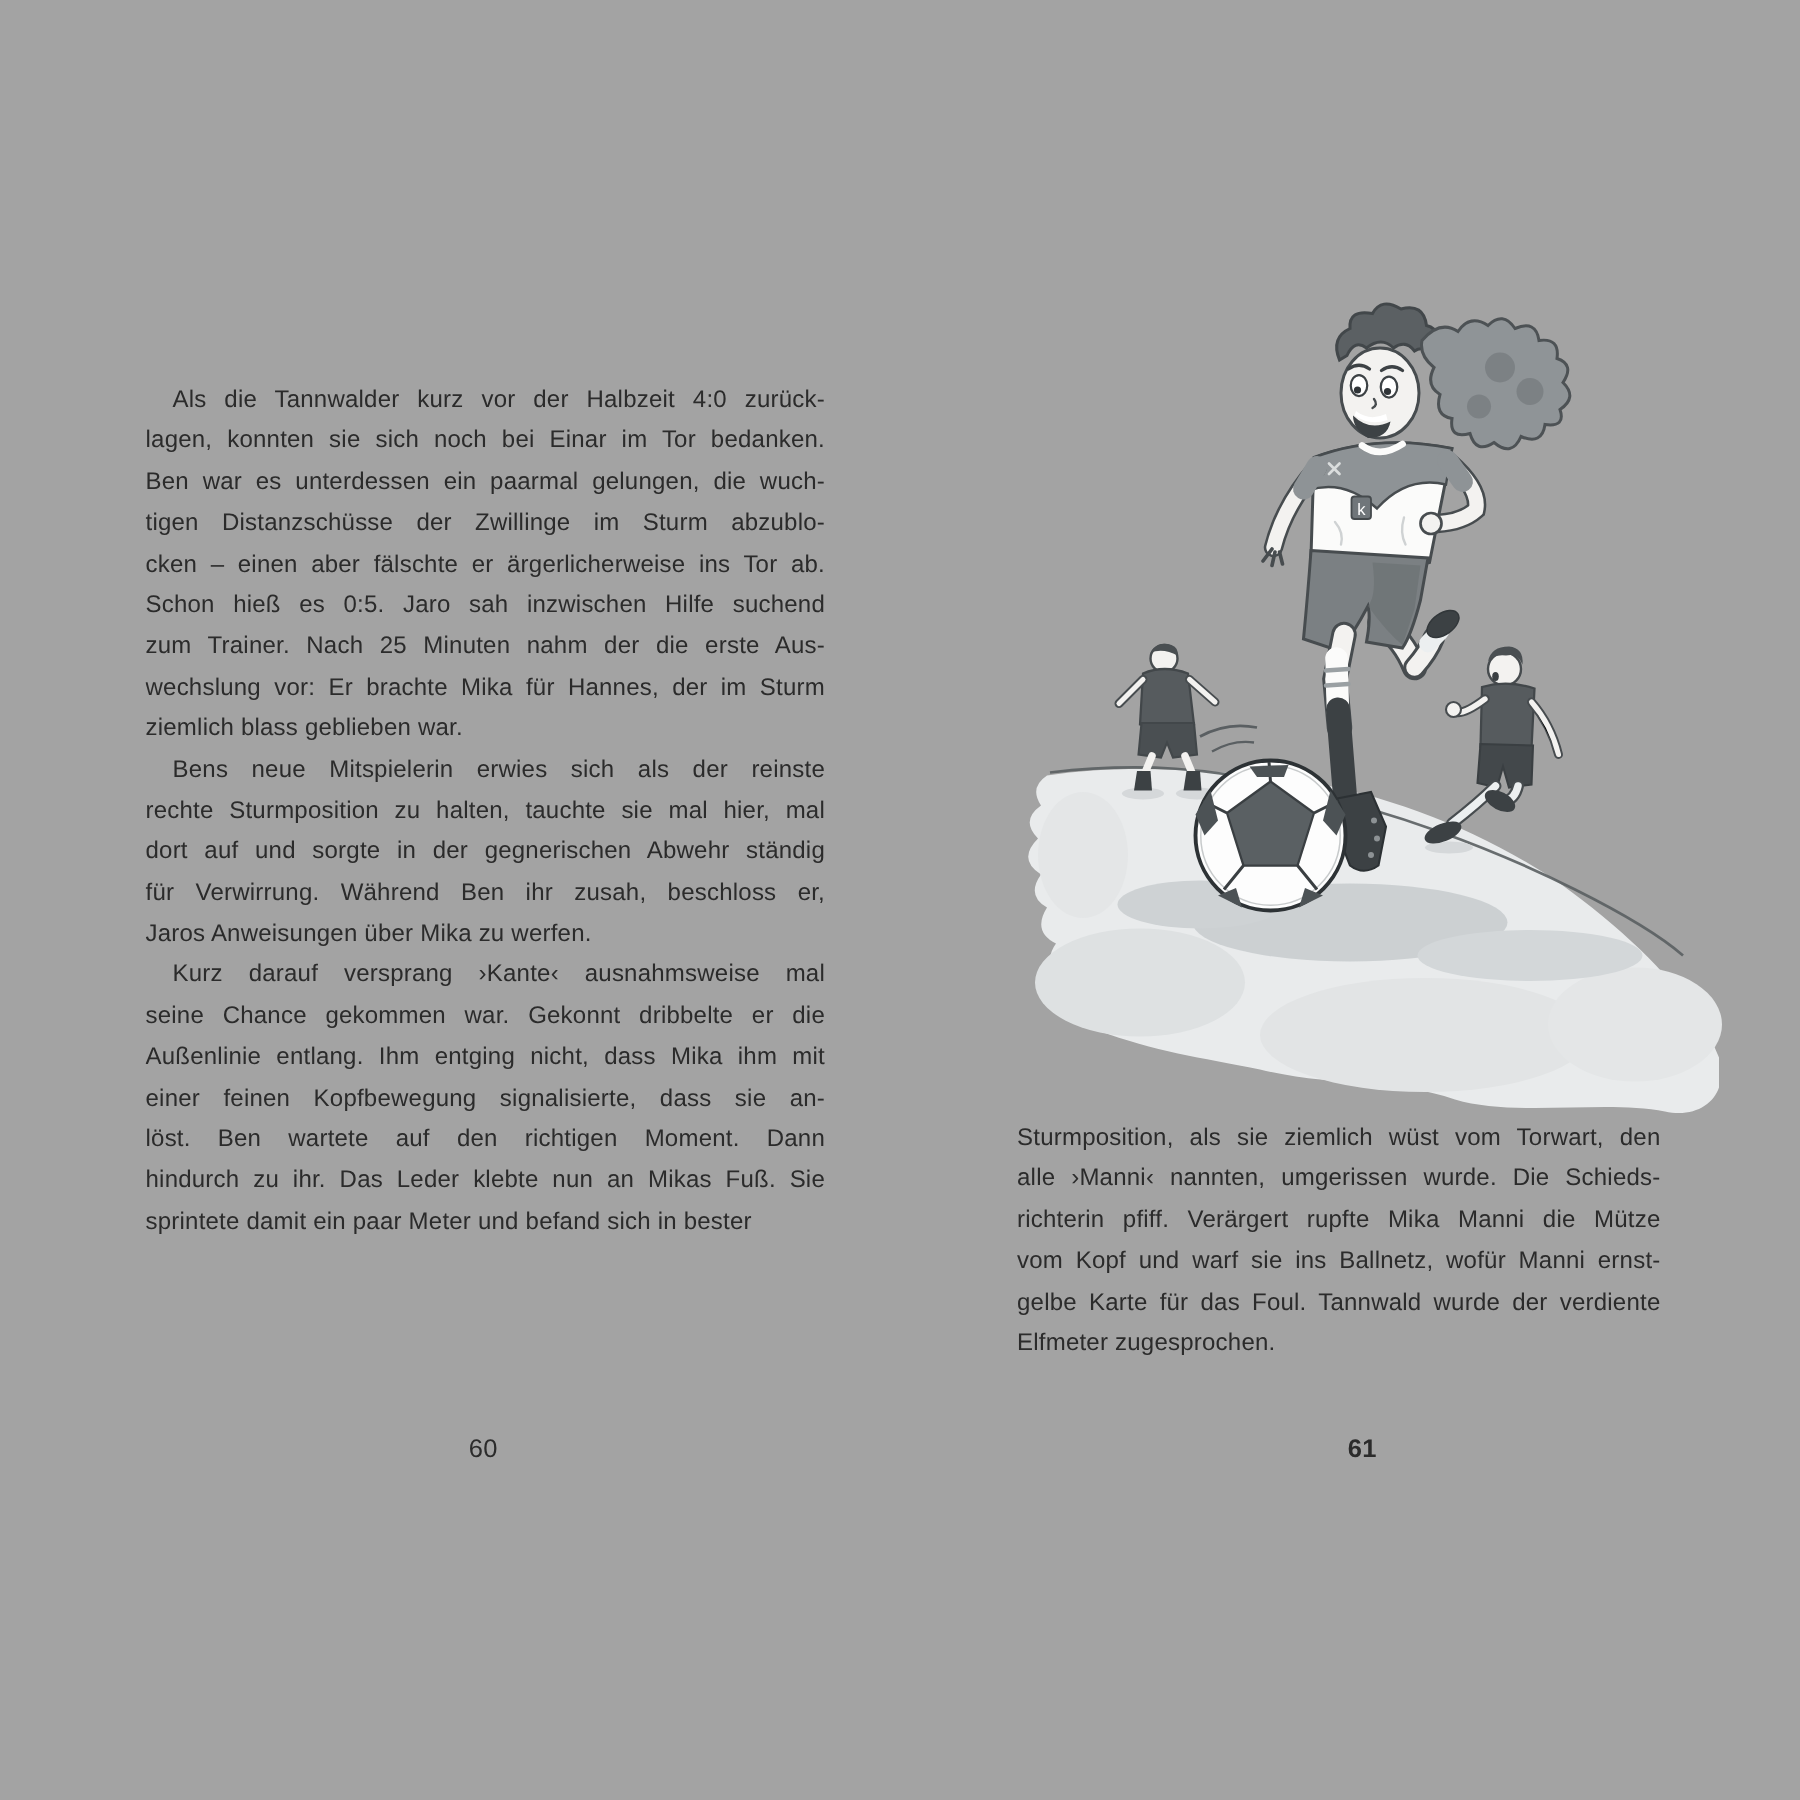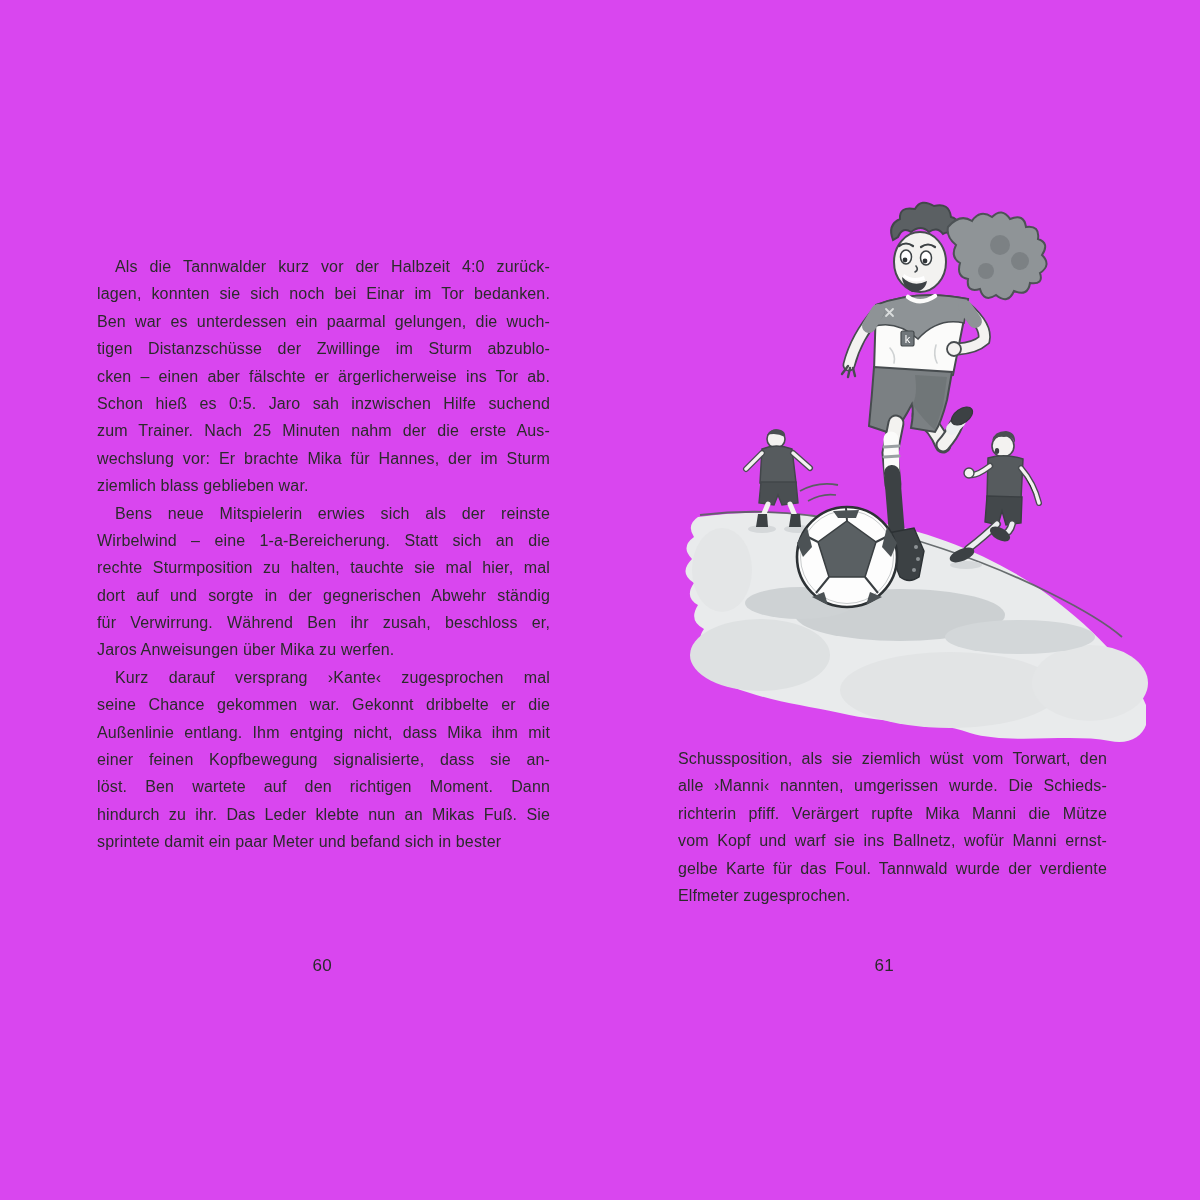--- a/index.html
+++ b/index.html
@@ -1,28 +1,28 @@
 <!DOCTYPE html>
 <html><head>
 <meta charset="utf-8">
 <style>
   html,body{margin:0;padding:0;background:#ffffff;}
   .canvas{
-    position:relative;width:1200px;height:1200px;background:#d946ef;overflow:hidden;
+    position:relative;width:1200px;height:1200px;background:#a3a3a3;overflow:hidden;
     font-family:"Liberation Sans",sans-serif;color:#2b2b2b;
   }
   .textcol{position:absolute;font-size:16px;line-height:27.4px;letter-spacing:0.15px;}
   .col-left{left:97px;top:253px;width:453px;}
   .col-right{left:678px;top:745px;width:429px;}
   .line{text-align:justify;text-align-last:justify;height:27.4px;overflow:hidden;}
   .para.indent .line:first-child{text-indent:18px;}
   .para .line:last-child{text-align-last:left;}
   .pagenum{position:absolute;font-size:17px;letter-spacing:0.3px;width:40px;text-align:right;}
   .pagenum-left{left:292px;top:956px;}
-  .pagenum-right{left:854px;top:956px;}
+  .pagenum-right{left:878px;top:956px;font-weight:bold;}
   .illustration{position:absolute;left:650px;top:185px;width:500px;height:560px;}
 </style>
 </head>
 <body>
 
 <div class="canvas">
 
   <div class="textcol col-left">
     <div class="para indent">
         <div class="line">Als die Tannwalder kurz vor der Halbzeit 4:0 zurück-</div>
@@ -30,40 +30,39 @@
         <div class="line">Ben war es unterdessen ein paarmal gelungen, die wuch-</div>
         <div class="line">tigen Distanzschüsse der Zwillinge im Sturm abzublo-</div>
         <div class="line">cken – einen aber fälschte er ärgerlicherweise ins Tor ab.</div>
         <div class="line">Schon hieß es 0:5. Jaro sah inzwischen Hilfe suchend</div>
         <div class="line">zum Trainer. Nach 25 Minuten nahm der die erste Aus-</div>
         <div class="line">wechslung vor: Er brachte Mika für Hannes, der im Sturm</div>
         <div class="line">ziemlich blass geblieben war.</div>
       </div>
     <div class="para indent">
         <div class="line">Bens neue Mitspielerin erwies sich als der reinste</div>
-        <div class="line">Wirbelwind – eine 1-a-Bereicherung. Statt sich an die</div>
         <div class="line">rechte Sturmposition zu halten, tauchte sie mal hier, mal</div>
         <div class="line">dort auf und sorgte in der gegnerischen Abwehr ständig</div>
         <div class="line">für Verwirrung. Während Ben ihr zusah, beschloss er,</div>
         <div class="line">Jaros Anweisungen über Mika zu werfen.</div>
       </div>
     <div class="para indent">
-        <div class="line">Kurz darauf versprang ›Kante‹ zugesprochen mal</div>
+        <div class="line">Kurz darauf versprang ›Kante‹ ausnahmsweise mal</div>
         <div class="line">seine Chance gekommen war. Gekonnt dribbelte er die</div>
         <div class="line">Außenlinie entlang. Ihm entging nicht, dass Mika ihm mit</div>
         <div class="line">einer feinen Kopfbewegung signalisierte, dass sie an-</div>
         <div class="line">löst. Ben wartete auf den richtigen Moment. Dann</div>
         <div class="line">hindurch zu ihr. Das Leder klebte nun an Mikas Fuß. Sie</div>
         <div class="line">sprintete damit ein paar Meter und befand sich in bester</div>
       </div>
   </div>
 
   <div class="textcol col-right">
     <div class="para">
-        <div class="line">Schussposition, als sie ziemlich wüst vom Torwart, den</div>
+        <div class="line">Sturmposition, als sie ziemlich wüst vom Torwart, den</div>
         <div class="line">alle ›Manni‹ nannten, umgerissen wurde. Die Schieds-</div>
         <div class="line">richterin pfiff. Verärgert rupfte Mika Manni die Mütze</div>
         <div class="line">vom Kopf und warf sie ins Ballnetz, wofür Manni ernst-</div>
         <div class="line">gelbe Karte für das Foul. Tannwald wurde der verdiente</div>
         <div class="line">Elfmeter zugesprochen.</div>
       </div>
   </div>
 
   <div class="pagenum pagenum-left">60</div>
   <div class="pagenum pagenum-right">61</div>

